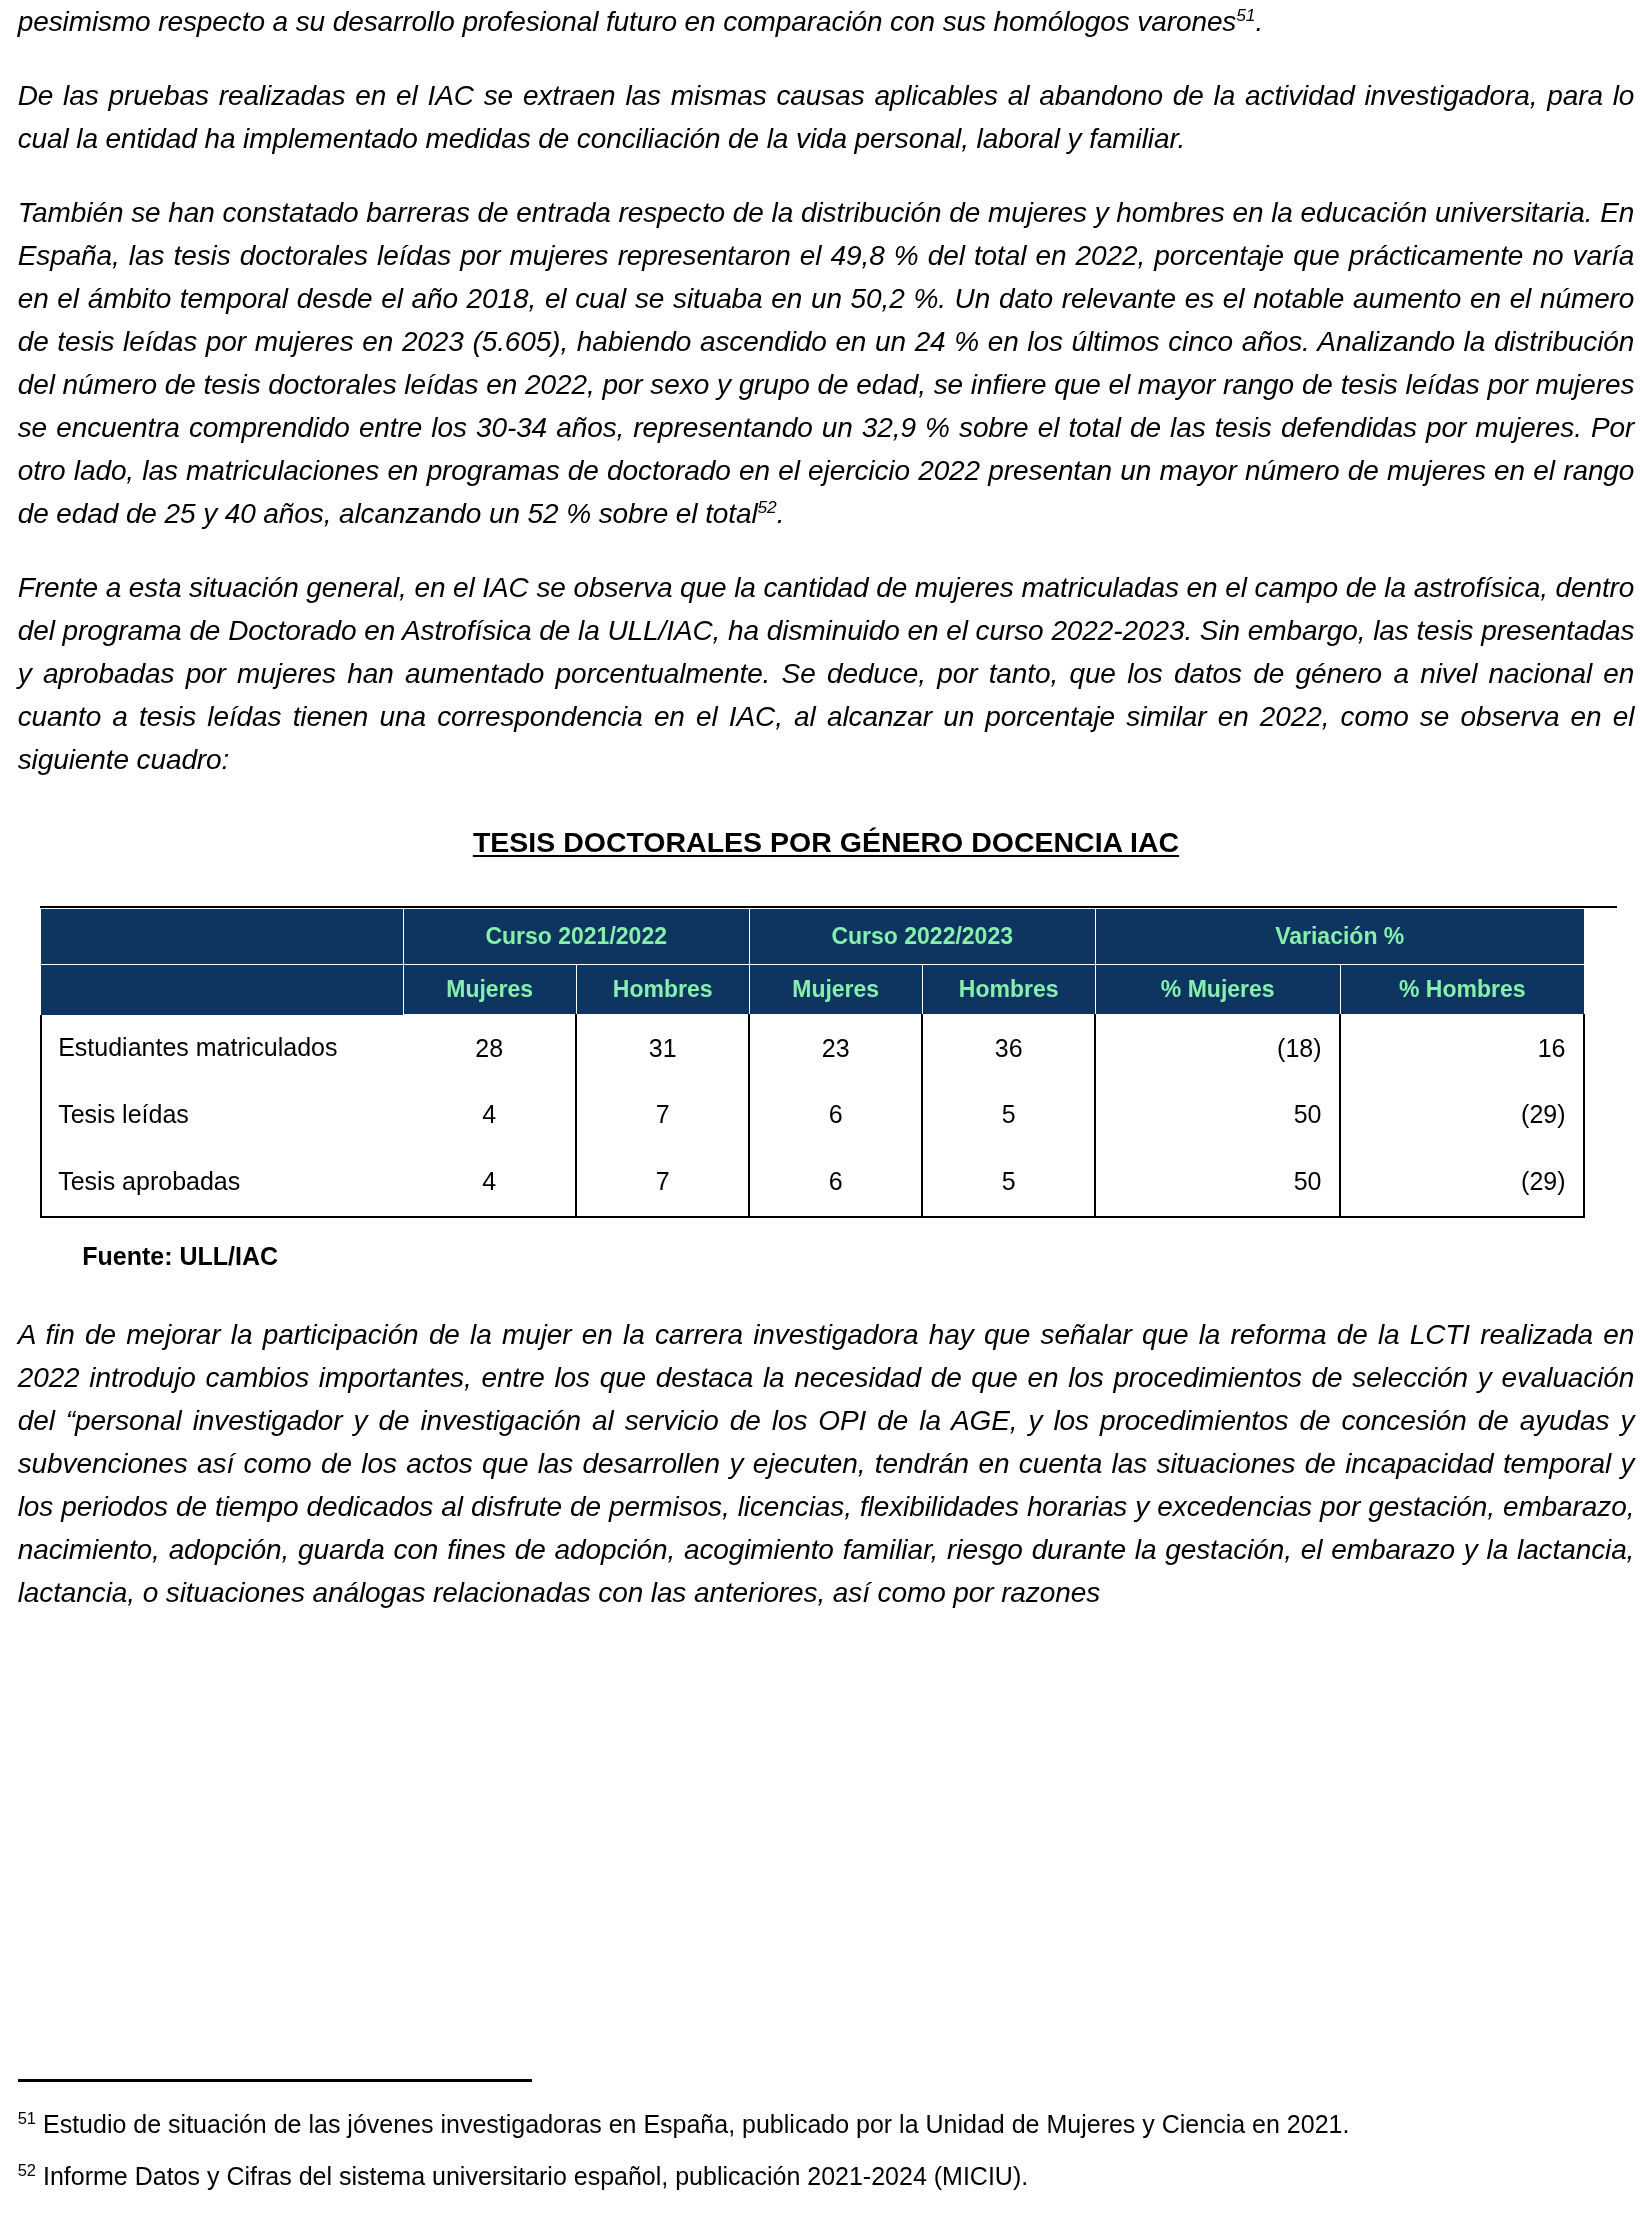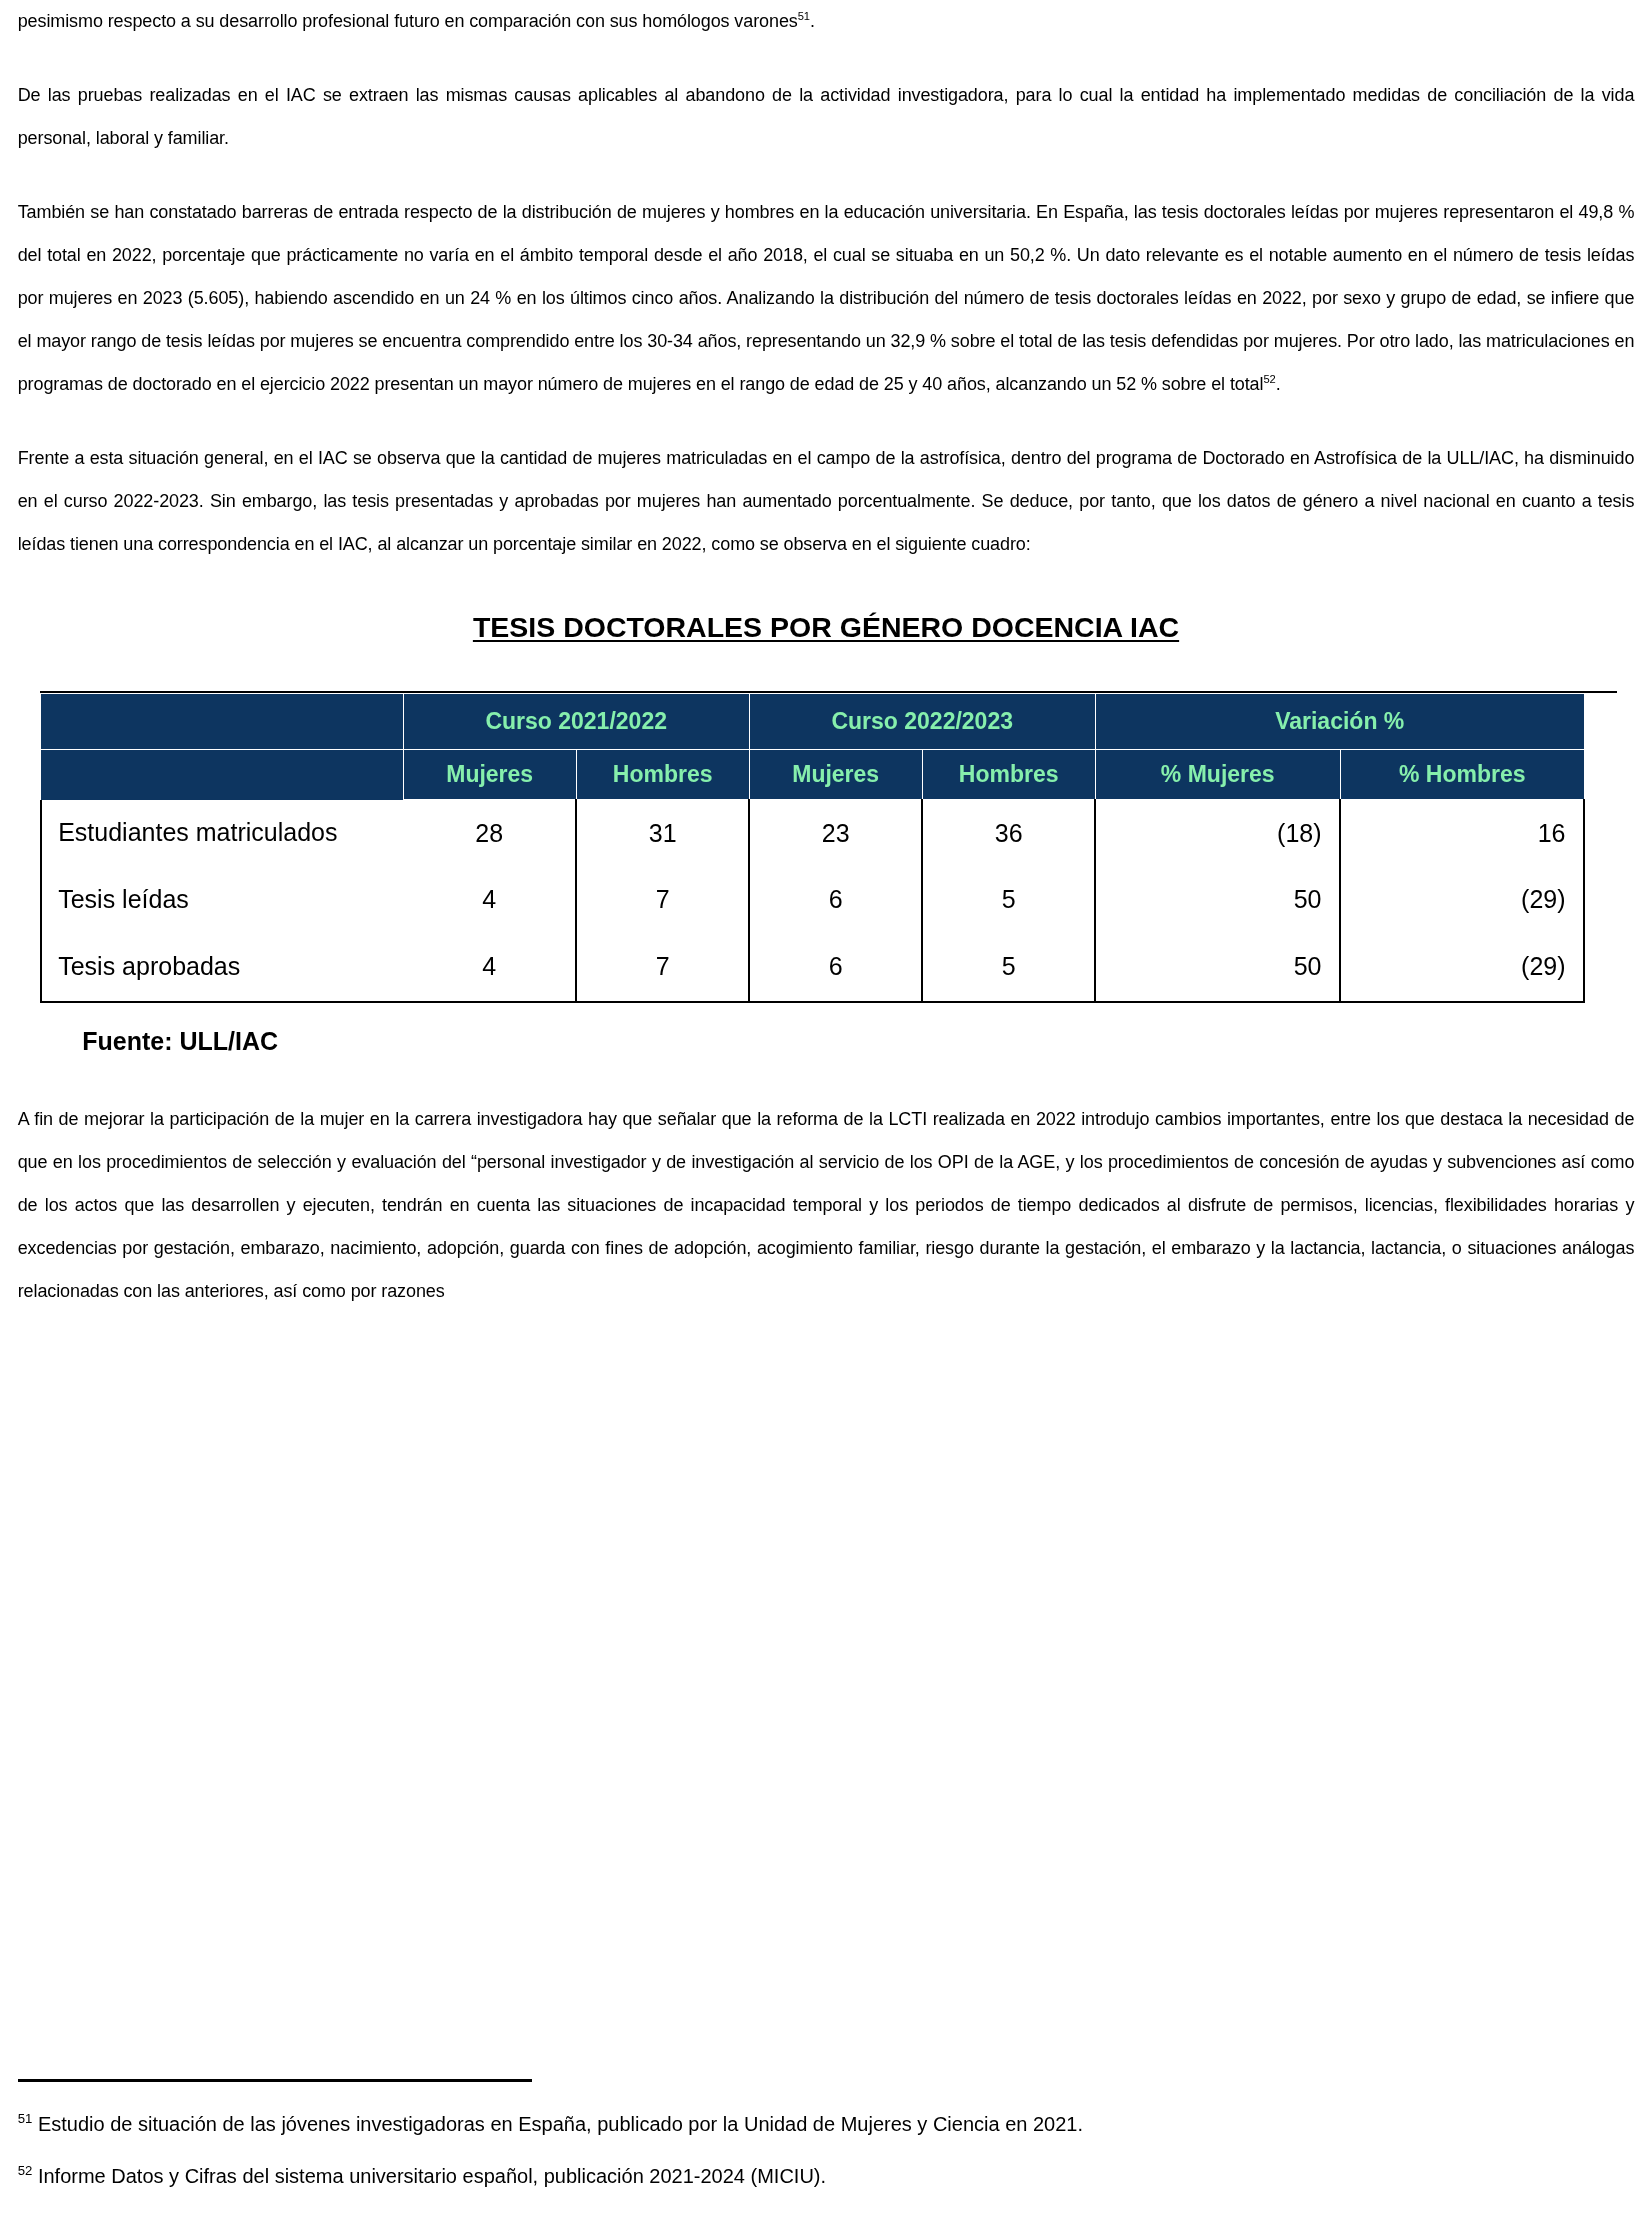--- a/index.html
+++ b/index.html
@@ -16,28 +16,29 @@
     overflow: hidden;
   }
   .page {
     box-sizing: border-box;
     width: 1652px;
     height: 2227px;
     padding: 0px 17.7px 0px 17.7px;
     position: relative;
   }
   p.body-text {
-    font-size: 18px;
+    font-size: 28px;
     line-height: 43px;
     text-align: justify;
     text-justify: inter-word;
     margin: 0 0 31px 0;
     letter-spacing: -0.1px;
     -webkit-hyphens: none;
     hyphens: none;
+    font-style: italic;
   }
   p.body-text.tight { margin-bottom: 29px; }
   sup {
     font-size: 0.62em;
     vertical-align: super;
     line-height: 0;
   }
 
   
   .cuadro-title {
@@ -137,21 +138,21 @@
     right: 17.7px;
     bottom: 14.5px;
   }
   .fn-rule {
     width: 514px;
     border: none;
     border-top: 3.2px solid #000;
     margin: 0 0 27px 0;
   }
   .footnote {
-    font-size: 20px;
+    font-size: 25px;
     line-height: 31px;
     margin: 0 0 21px 0;
     text-align: left;
   }
   .footnote sup { font-size: 0.66em; }
 </style>
 </head>
 <body>
 
 <div class="page">

